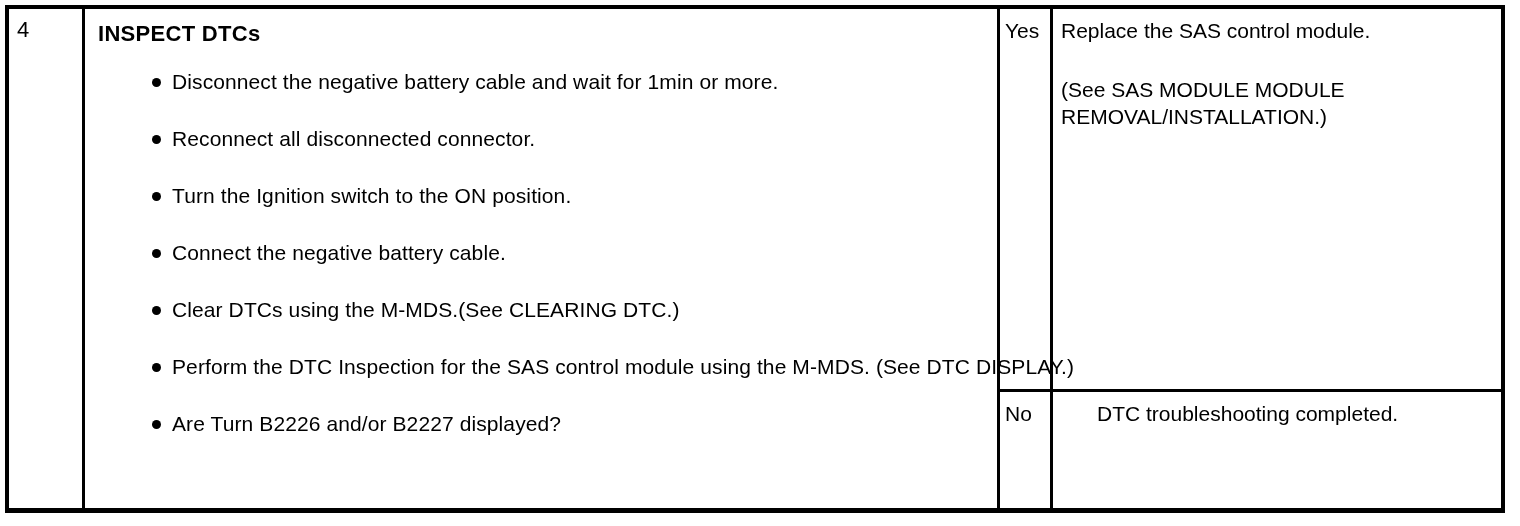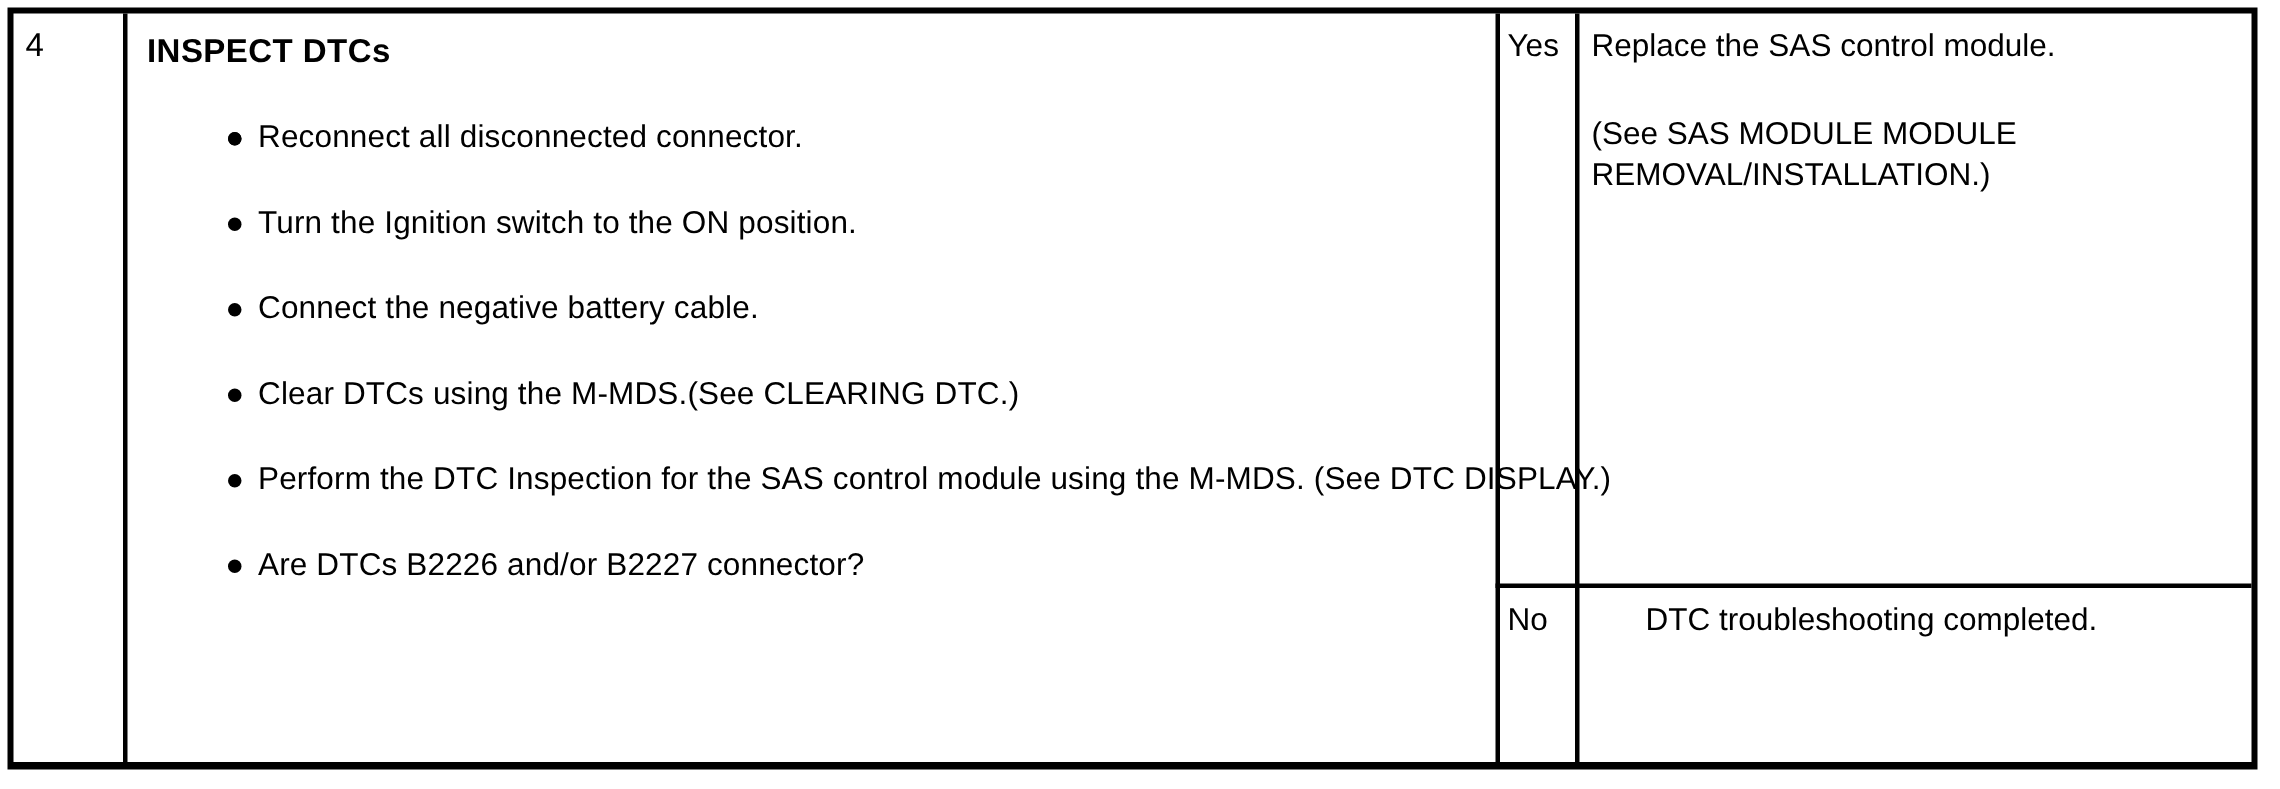--- a/index.html
+++ b/index.html
@@ -186,20 +186,21 @@
       <div class="step-col">
         <div class="step-number">4</div>
       </div>
 
       <div class="content-col">
         <div class="content-heading">INSPECT DTCs</div>
 
         <ul class="bullet-list">
           <li class="bullet-item">
             <span class="bullet-dot"></span>
+            <span>Disconnect the negative battery cable and wait for 1min or more.</span>
           </li>
           <li class="bullet-item">
             <span class="bullet-dot"></span>
             <span>Reconnect all disconnected connector.</span>
           </li>
           <li class="bullet-item">
             <span class="bullet-dot"></span>
             <span>Turn the Ignition switch to the ON position.</span>
           </li>
           <li class="bullet-item">
@@ -209,21 +210,21 @@
           <li class="bullet-item">
             <span class="bullet-dot"></span>
             <span>Clear DTCs using the M-MDS.(See CLEARING DTC.)</span>
           </li>
           <li class="bullet-item">
             <span class="bullet-dot"></span>
             <span>Perform the DTC Inspection for the SAS control module using the M-MDS. (See DTC DISPLAY.)</span>
           </li>
           <li class="bullet-item">
             <span class="bullet-dot"></span>
-            <span>Are DTCs B2226 and/or B2227 connector?</span>
+            <span>Are Turn B2226 and/or B2227 displayed?</span>
           </li>
         </ul>
       </div>
 
       <div class="answer-col">
         <div class="answer-cell answer-yes">Yes</div>
         <div class="answer-cell answer-no">No</div>
       </div>
 
       <div class="action-col">

